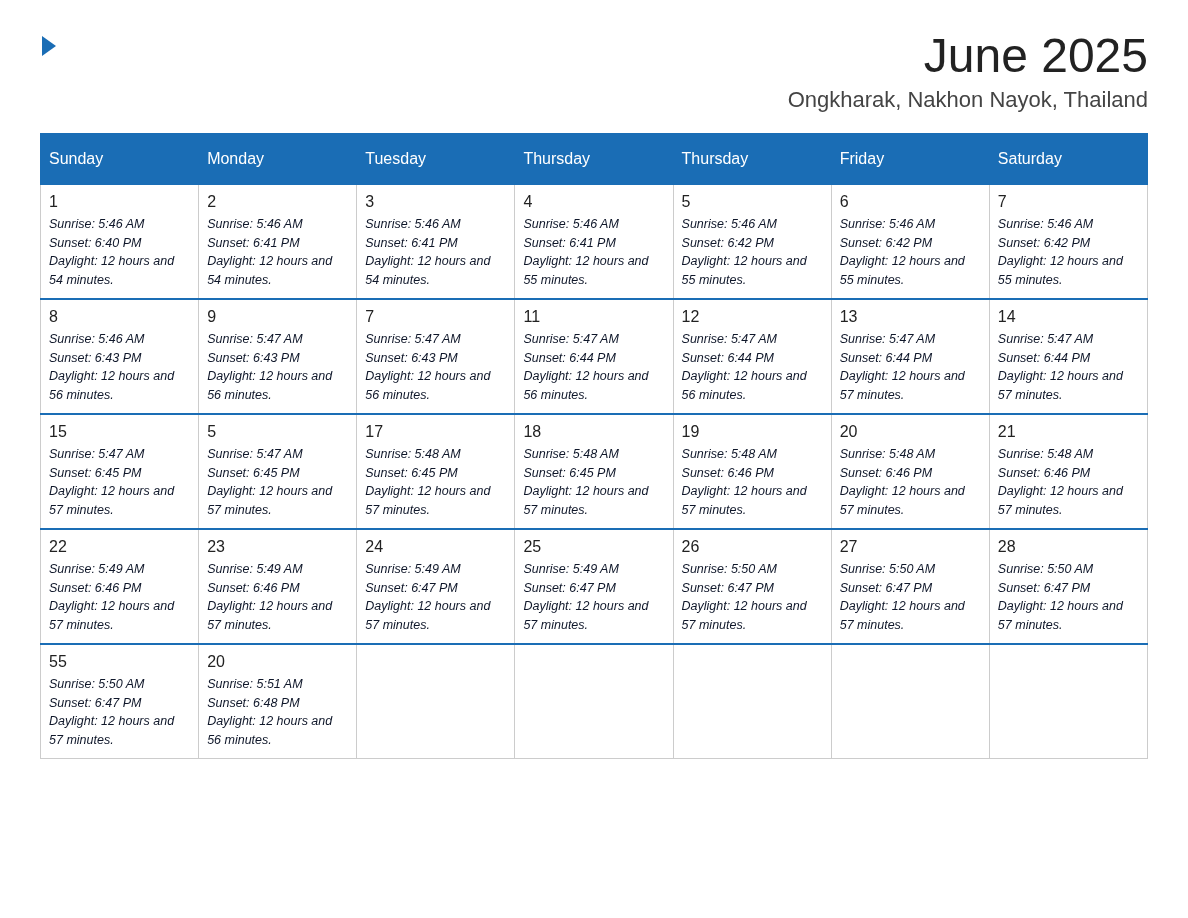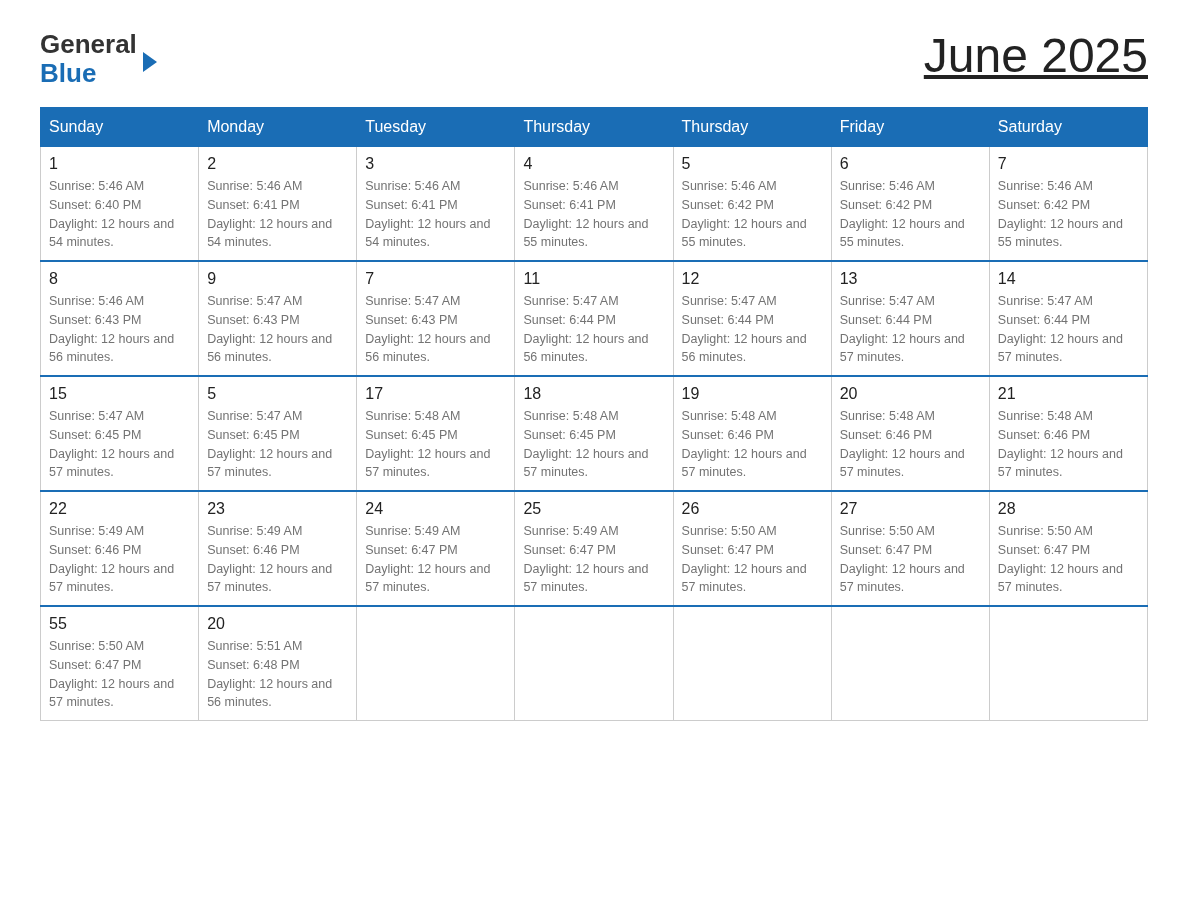--- a/index.html
+++ b/index.html
@@ -32,36 +32,35 @@
       color: #1a6db5;
     }
     .title-block {
       text-align: right;
     }
     .main-title {
       font-size: 48px;
       font-weight: normal;
       color: #222;
       line-height: 1.1;
-      text-decoration: underline;
     }
     .subtitle {
       font-size: 22px;
       color: #444;
       margin-top: 4px;
     }
     .calendar {
       width: 100%;
       border-collapse: collapse;
       border: 1px solid #aaa;
     }
     .calendar th {
       background-color: #1a6db5;
       color: #fff;
-      padding: 10px 8px;
+      padding: 16px 8px;
       font-size: 16px;
       font-weight: normal;
       text-align: left;
       border: 1px solid #1a6db5;
     }
     .calendar td {
       vertical-align: top;
       padding: 8px;
       border: 1px solid #ccc;
       font-size: 13px;
@@ -71,45 +70,43 @@
     }
     .day-number {
       font-size: 16px;
       font-weight: normal;
       color: #222;
       display: block;
       margin-bottom: 4px;
     }
     .day-info {
       font-size: 12.5px;
-      color: #737373;
+      color: #0f172a;
       line-height: 1.5;
+      font-style: italic;
     }
     .row-divider td {
       border-top: 2px solid #1a6db5;
     }
     .empty-cell {
       background: #fff;
     }
   </style>
 </head>
 <body>
 
 <div class="header">
   <div class="logo">
-    <div style="display:flex;flex-direction:column;line-height:1.1;">
-      <span class="logo-text-general">General</span>
-      <span class="logo-text-blue">Blue</span>
-    </div>
     <div style="display:flex;align-items:center;margin-left:2px;margin-top:6px;">
       <div style="width:0;height:0;border-top:10px solid transparent;border-bottom:10px solid transparent;border-left:14px solid #1a6db5;"></div>
     </div>
   </div>
   <div class="title-block">
     <div class="main-title">June 2025</div>
+    <div class="subtitle">Ongkharak, Nakhon Nayok, Thailand</div>
   </div>
 </div>
 
 <table class="calendar">
   <thead>
     <tr>
       <th>Sunday</th>
       <th>Monday</th>
       <th>Tuesday</th>
       <th>Thursday</th>

